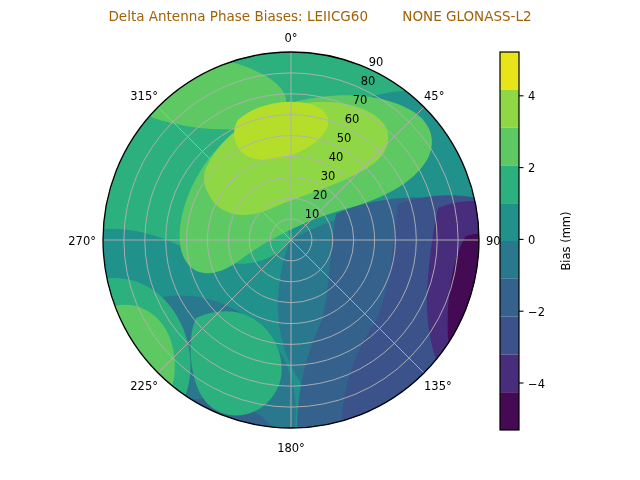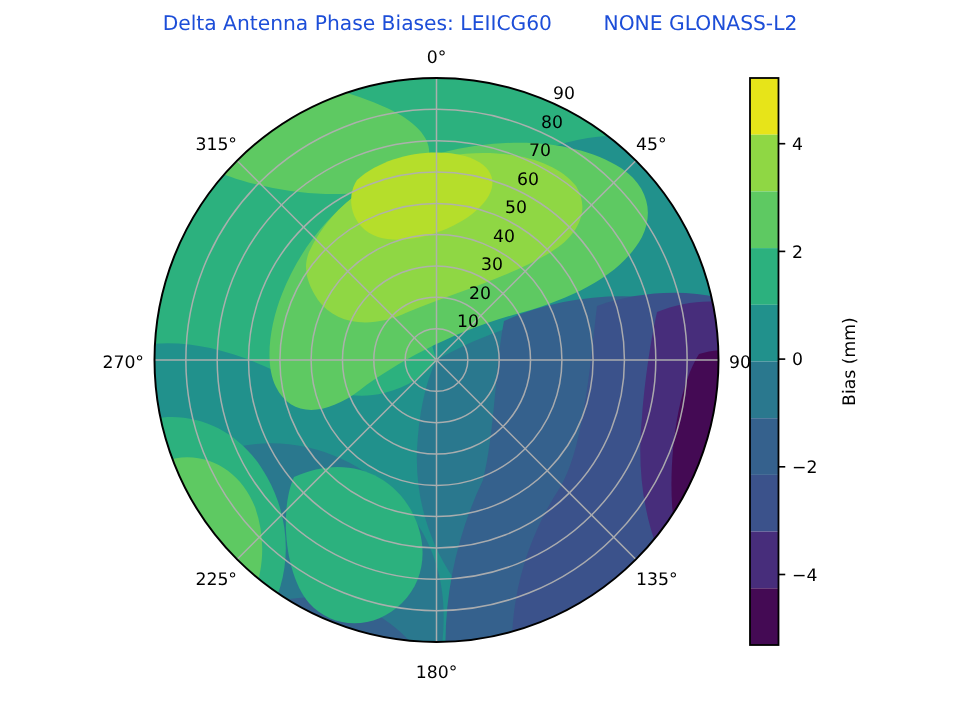--- a/index.html
+++ b/index.html
@@ -4,21 +4,21 @@
 <style>
   html,body{margin:0;padding:0;}
   body{
     width:640px;height:480px;background:#ffffff;
     font-family:"DejaVu Sans","Liberation Sans",sans-serif;
     overflow:hidden;position:relative;
   }
   #fig{position:absolute;left:0;top:0;width:640px;height:480px;}
   .ttl{
     position:absolute;left:0;top:8px;width:640px;text-align:center;
-    font-size:13.5px;color:#1d4ed8;white-space:pre;
+    font-size:13.5px;color:#a16207;white-space:pre;
   }
   svg{display:block;}
   text{font-family:"DejaVu Sans","Liberation Sans",sans-serif;fill:#000;}
   .ang-lbl{font-size:11.5px;}
   .rad-lbl{font-size:11.5px;}
   .cb-lbl{font-size:11.5px;}
   .cb-title{font-size:11.5px;}
 </style>
 </head>
 <body>

